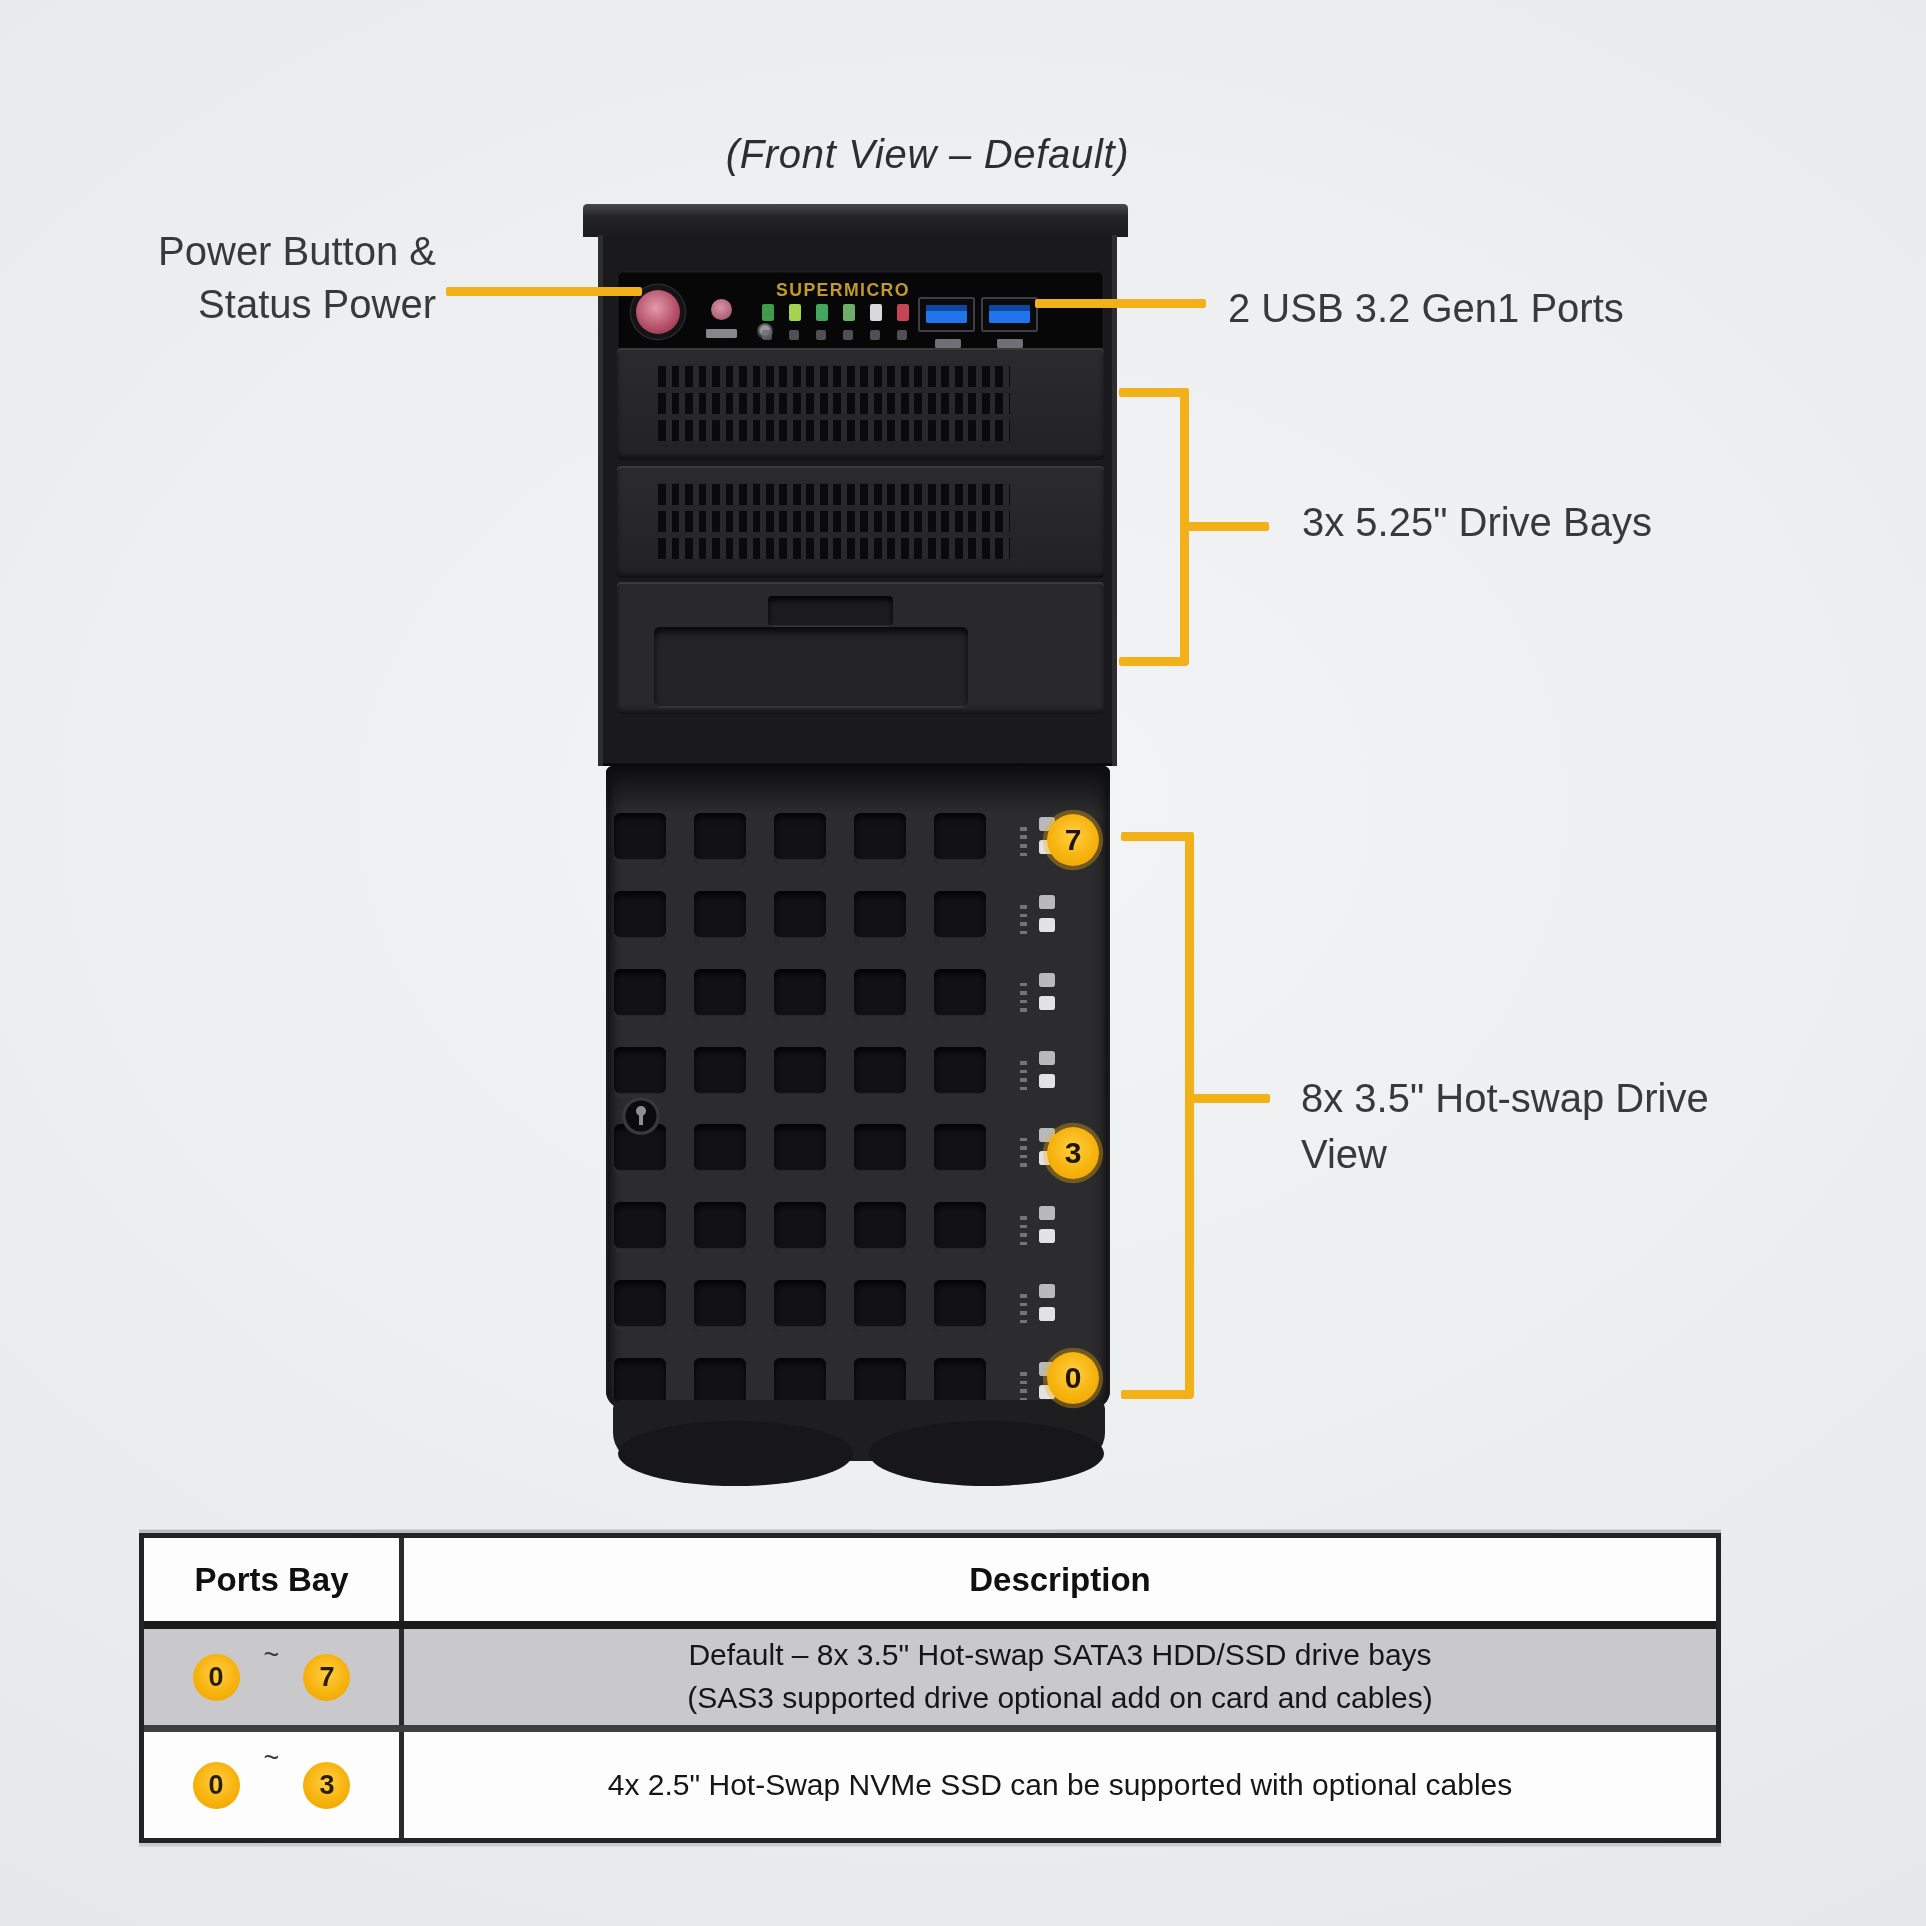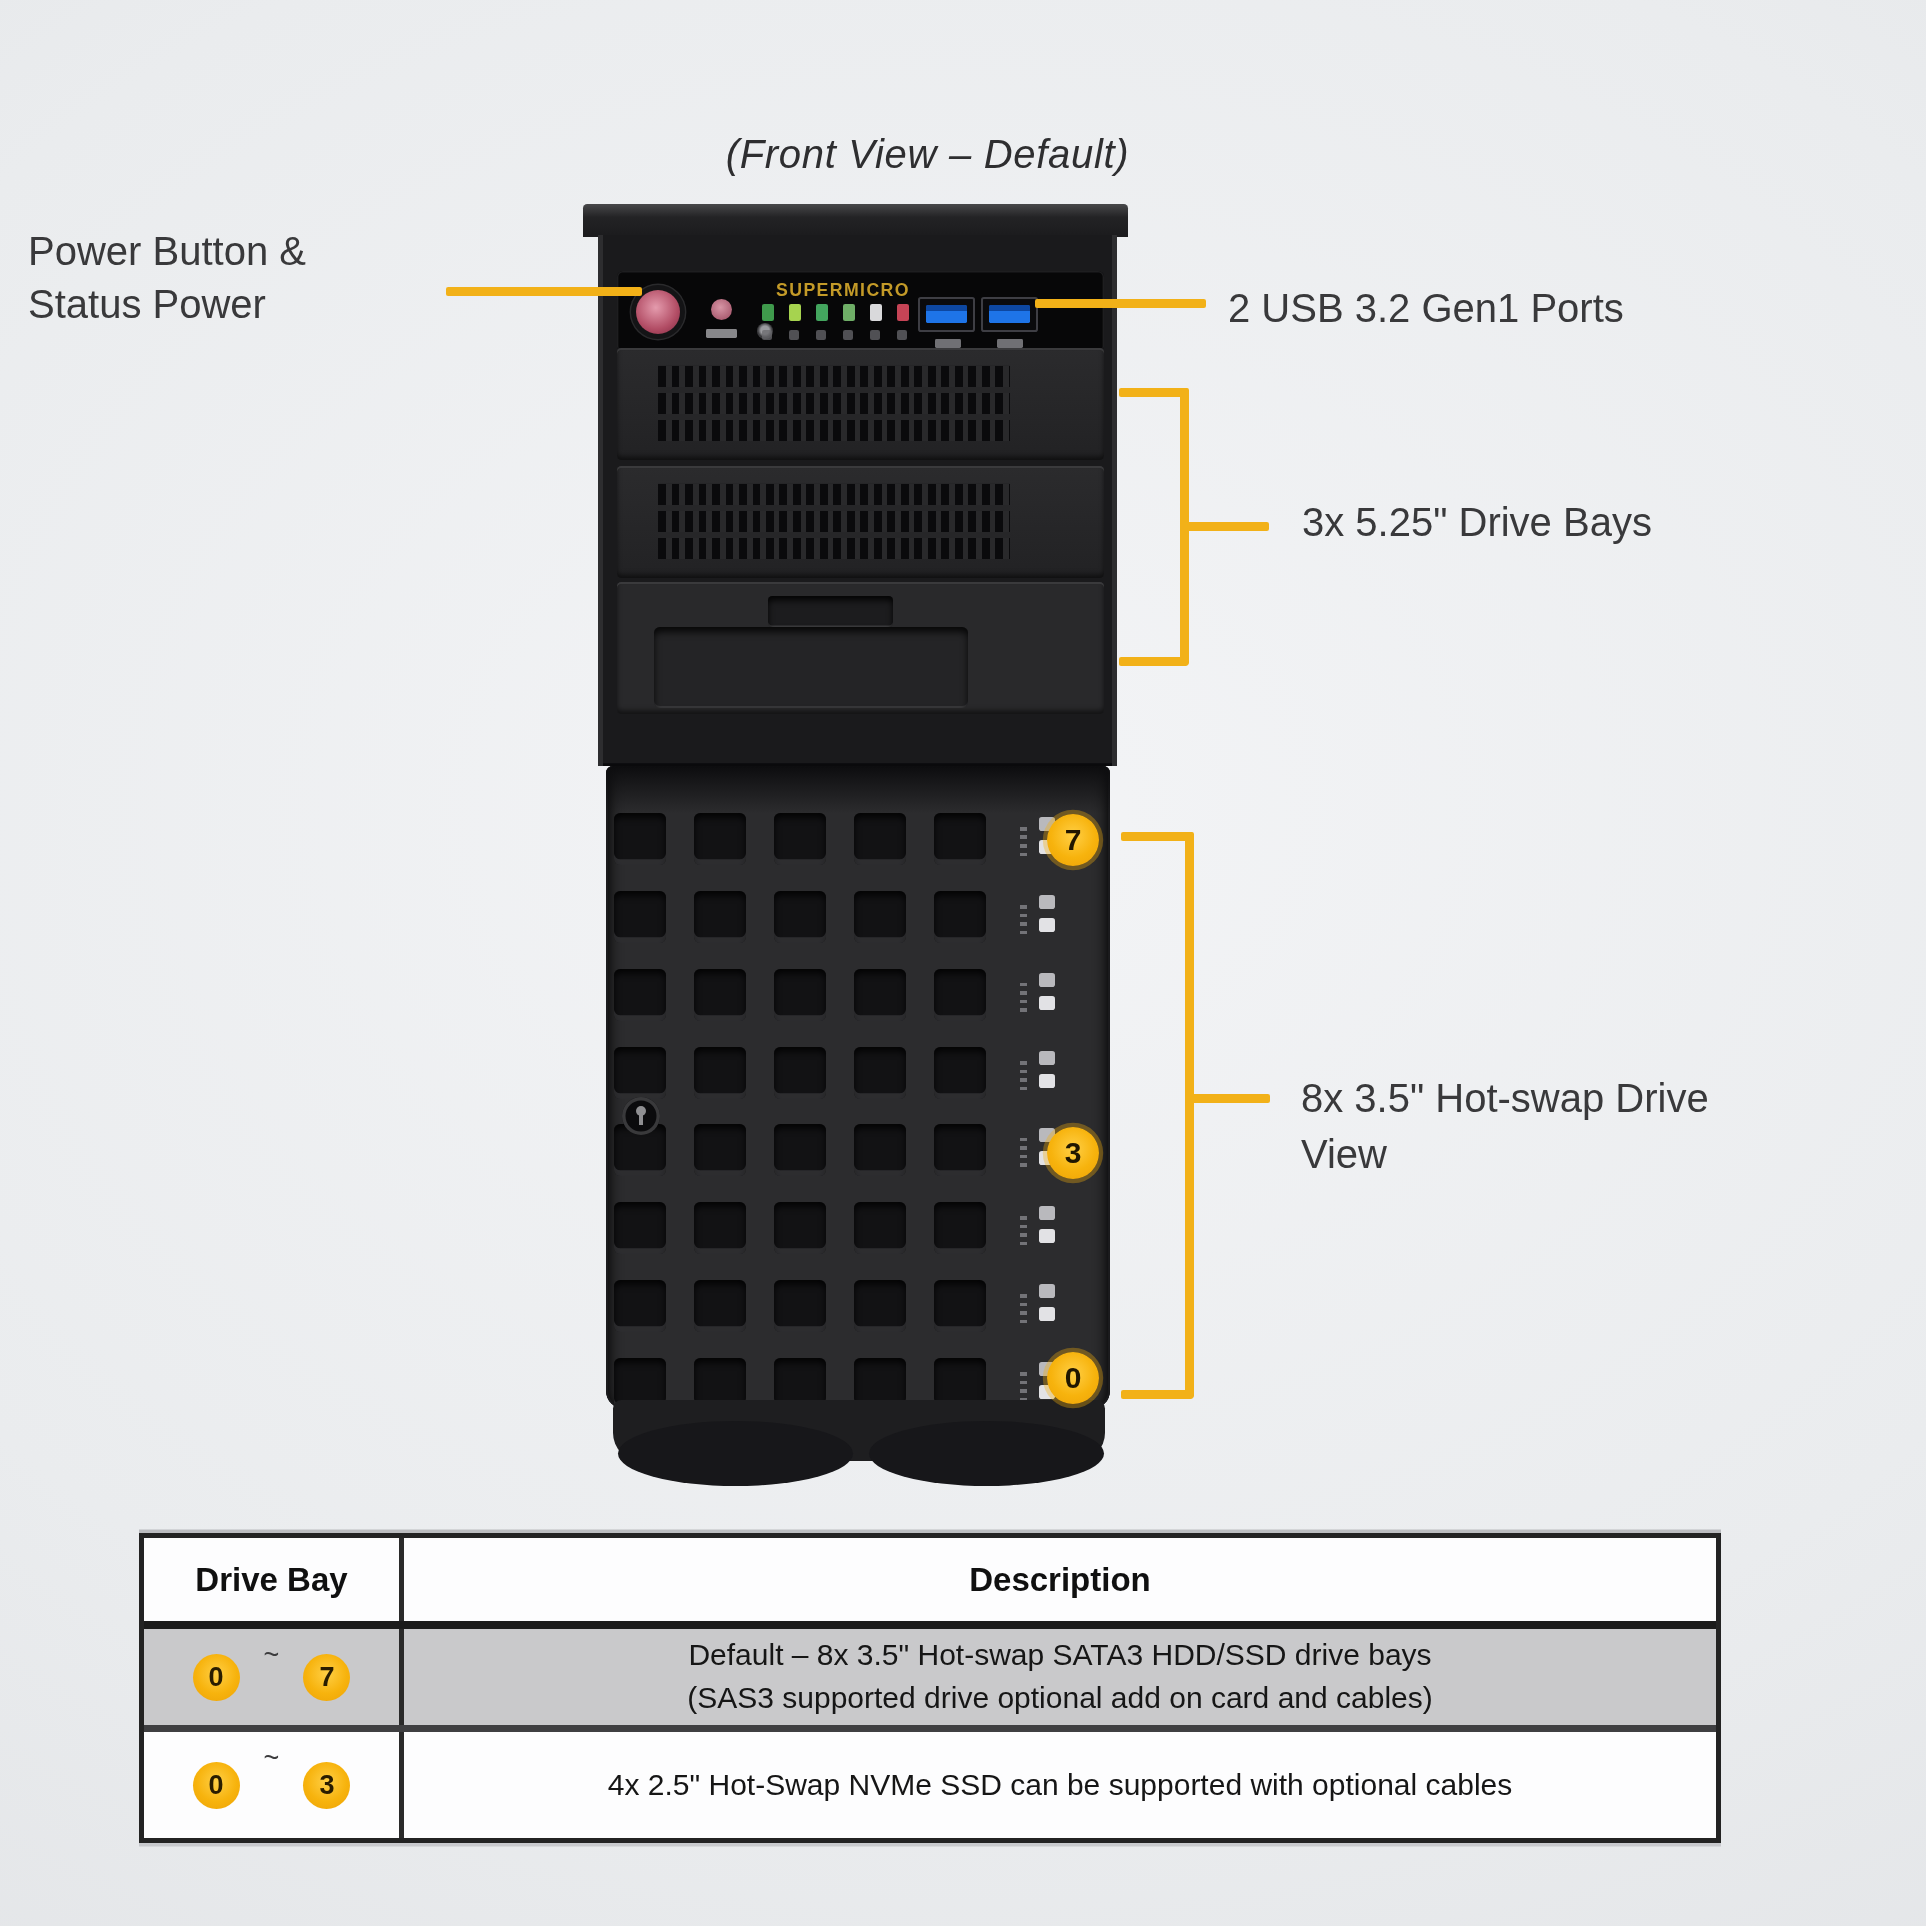--- a/index.html
+++ b/index.html
@@ -126,21 +126,21 @@
   .cbadge{
     position:absolute;width:52px;height:52px;border-radius:50%;
     background:radial-gradient(circle at 50% 42%, #ffcf45 0%, #f7b30d 55%, #eda206 100%);
     box-shadow:0 0 0 4.2px rgba(244,176,12,.35);
     display:flex;align-items:center;justify-content:center;
     font-size:30px;font-weight:bold;color:#201600;z-index:5;
   }
   .badge7{left:1047px;top:814px;} .badge3{left:1047px;top:1127px;} .badge0{left:1047px;top:1352px;}
   
   .lbl{position:absolute;color:#39393b;font-size:40px;}
-  .power-lbl{left:28px;top:225px;width:396px;text-align:left;line-height:1.32;}
+  .power-lbl{left:40px;top:225px;width:396px;text-align:right;line-height:1.32;}
   .usb-lbl{left:1220px;top:286px;margin-left:8px;}
   .b525-lbl{left:1302px;top:500px;}
   .b35-lbl{left:1301px;top:1070px;line-height:1.4;}
   
   .tbl{
     position:absolute;left:139px;top:1533px;width:1582px;box-sizing:border-box;
     border:5px solid #232323;background:#fdfdfe;
     box-shadow:0 -3.5px 0 rgba(130,130,135,.45), 0 3.5px 0 rgba(130,130,135,.3);
   }
   .thead{display:flex;height:83px;background:#fdfdfe;border-bottom:8.5px solid #1b1b1b;}
@@ -331,21 +331,21 @@
   </div>
   <div class="lbl usb-lbl">2 USB 3.2 Gen1 Ports</div>
   <div class="lbl b525-lbl">3x 5.25" Drive Bays</div>
   <div class="lbl b35-lbl">
     <div>8x 3.5" Hot-swap Drive</div>
     <div>View</div>
   </div>
 
   <div class="tbl">
     <div class="thead">
-      <div class="th th-bay">Drive Bay</div>
+      <div class="th th-bay">Ports Bay</div>
       <div class="th th-desc">Description</div>
     </div>
     <div class="trow row0">
       <div class="td-bay">
         <span class="tbadge">0</span>
         <span class="tilde">~</span>
         <span class="tbadge">7</span>
       </div>
       <div class="td-desc">
         <div>Default – 8x 3.5" Hot-swap SATA3 HDD/SSD drive bays</div>

